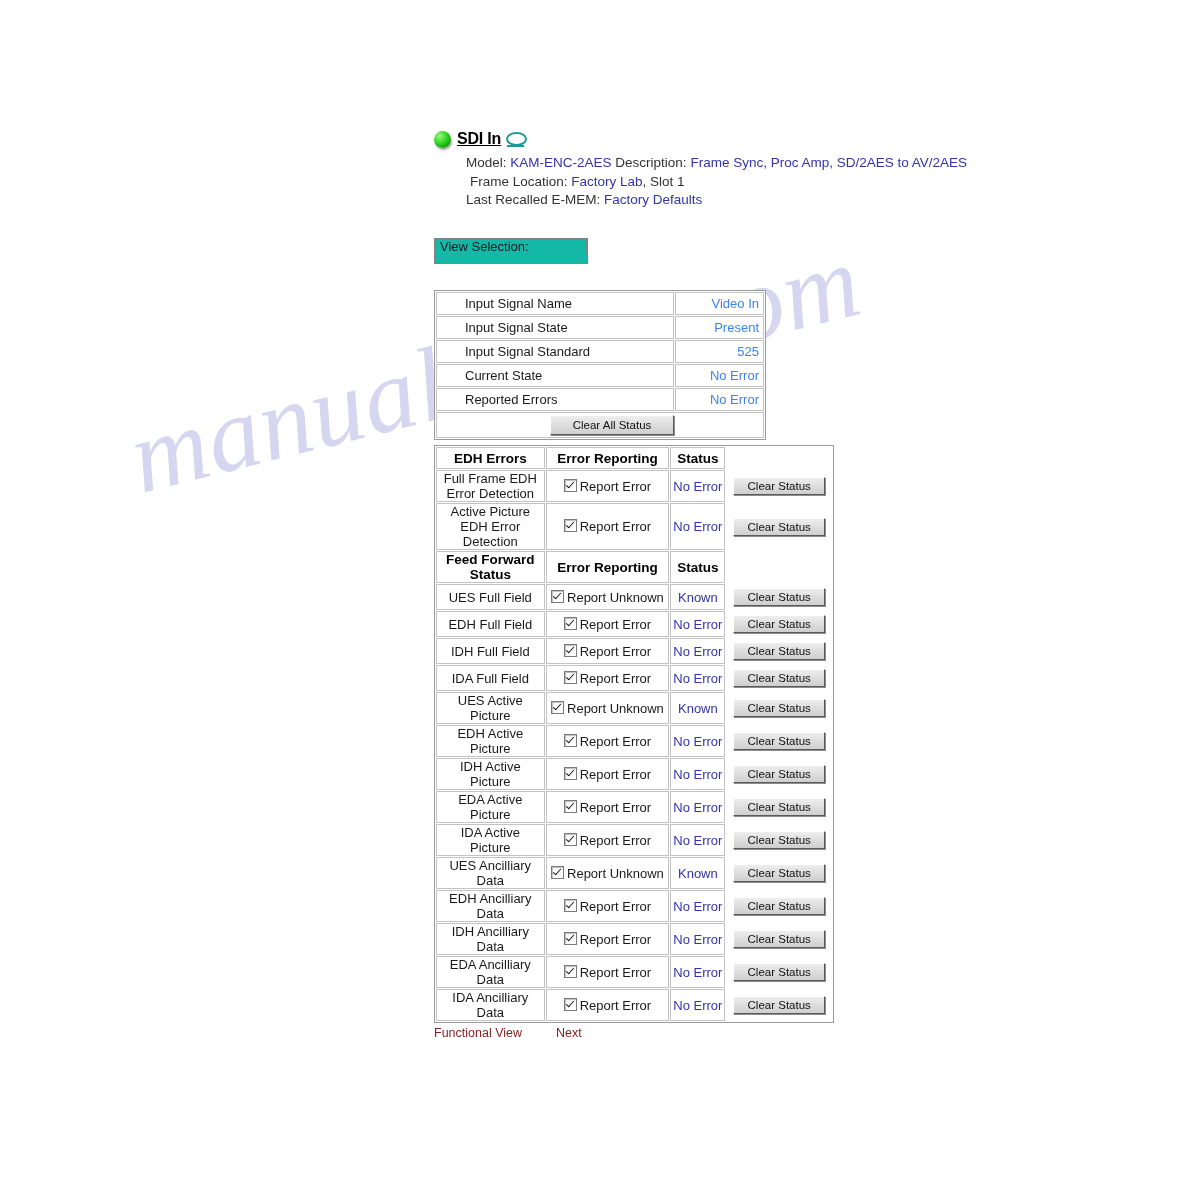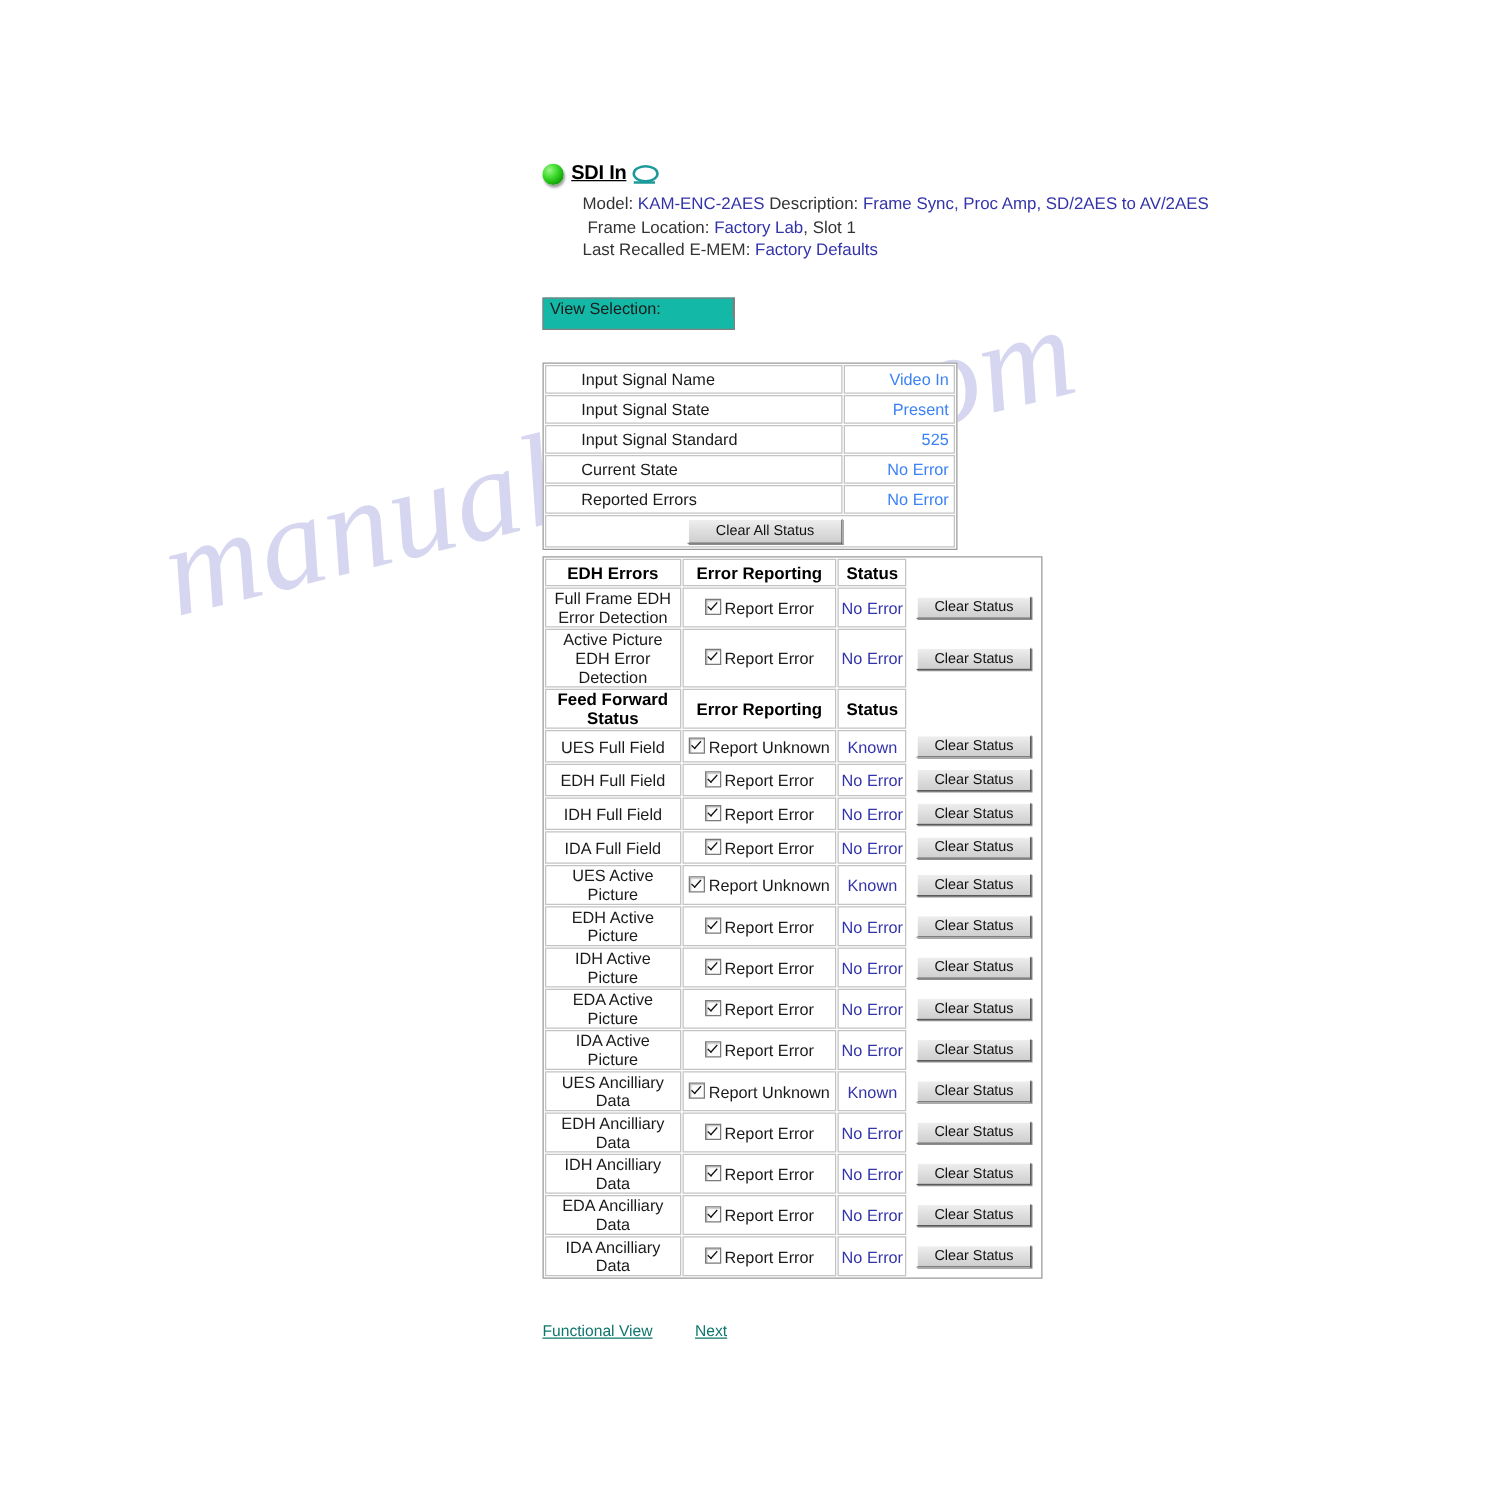--- a/index.html
+++ b/index.html
@@ -291,24 +291,22 @@
   
   #footer-links {
     position: absolute;
     left: 434px;
     top: 1026px;
     display: flex;
     gap: 34px;
     font-size: 12.5px;
   }
   #footer-links a {
-    color: #0f766e;
-    text-decoration: underline;
+    color: #7f1d1d;
     cursor: pointer;
-    margin-top: 32px;
   }
 </style>
 </head>
 <body>
 
 <div id="watermark">
   <div class="wm-text" id="wm-main">manualshive.com</div>
 </div>
 
 <div id="page">

